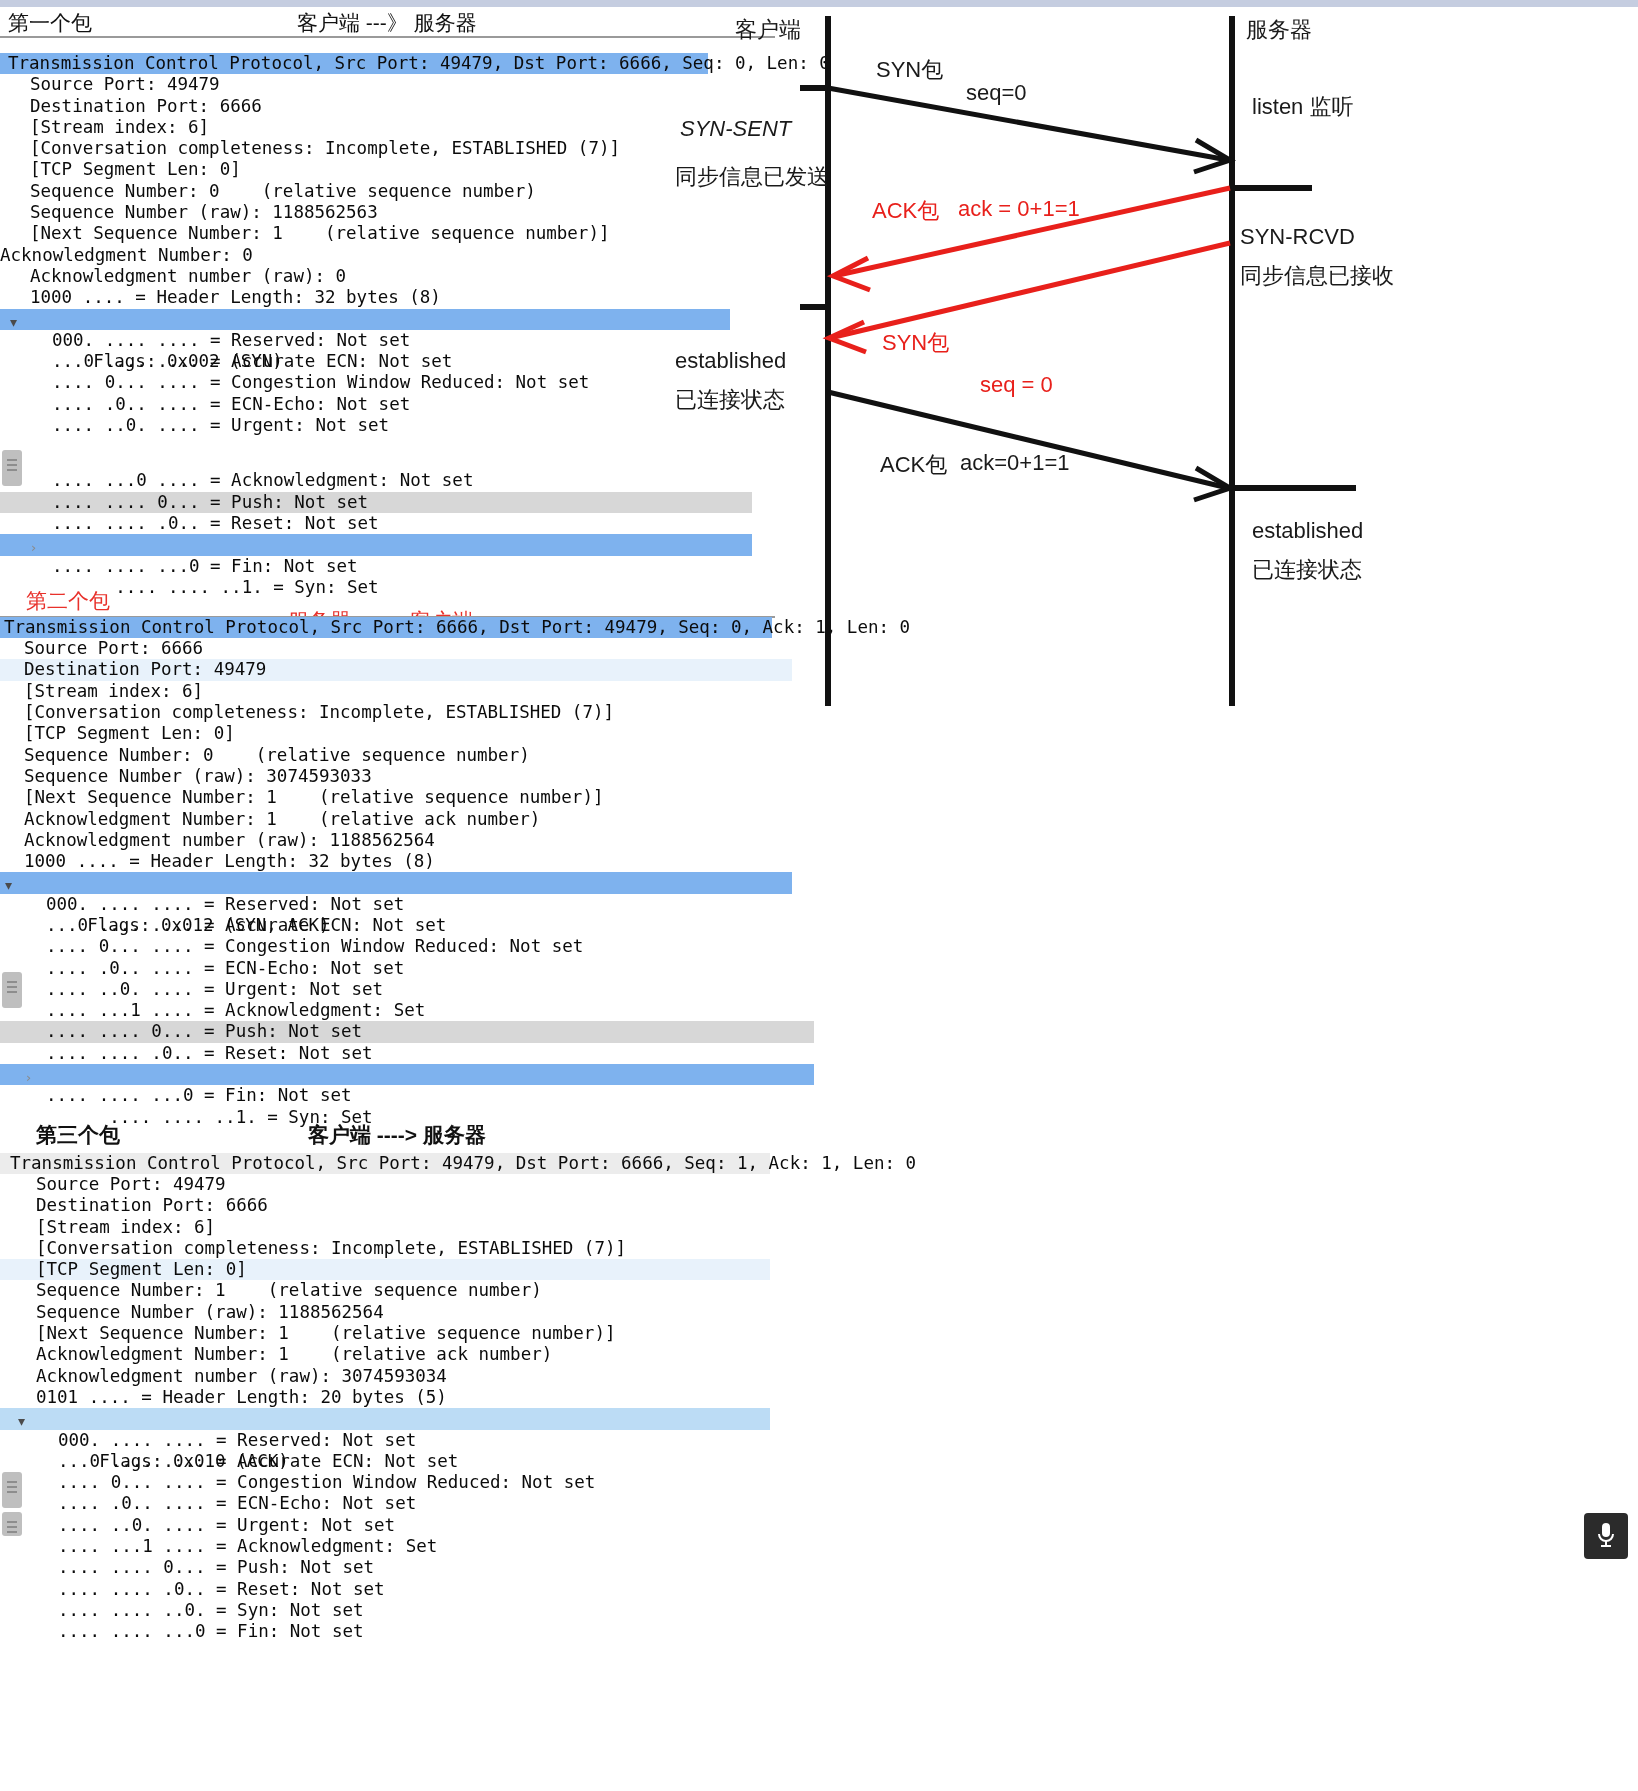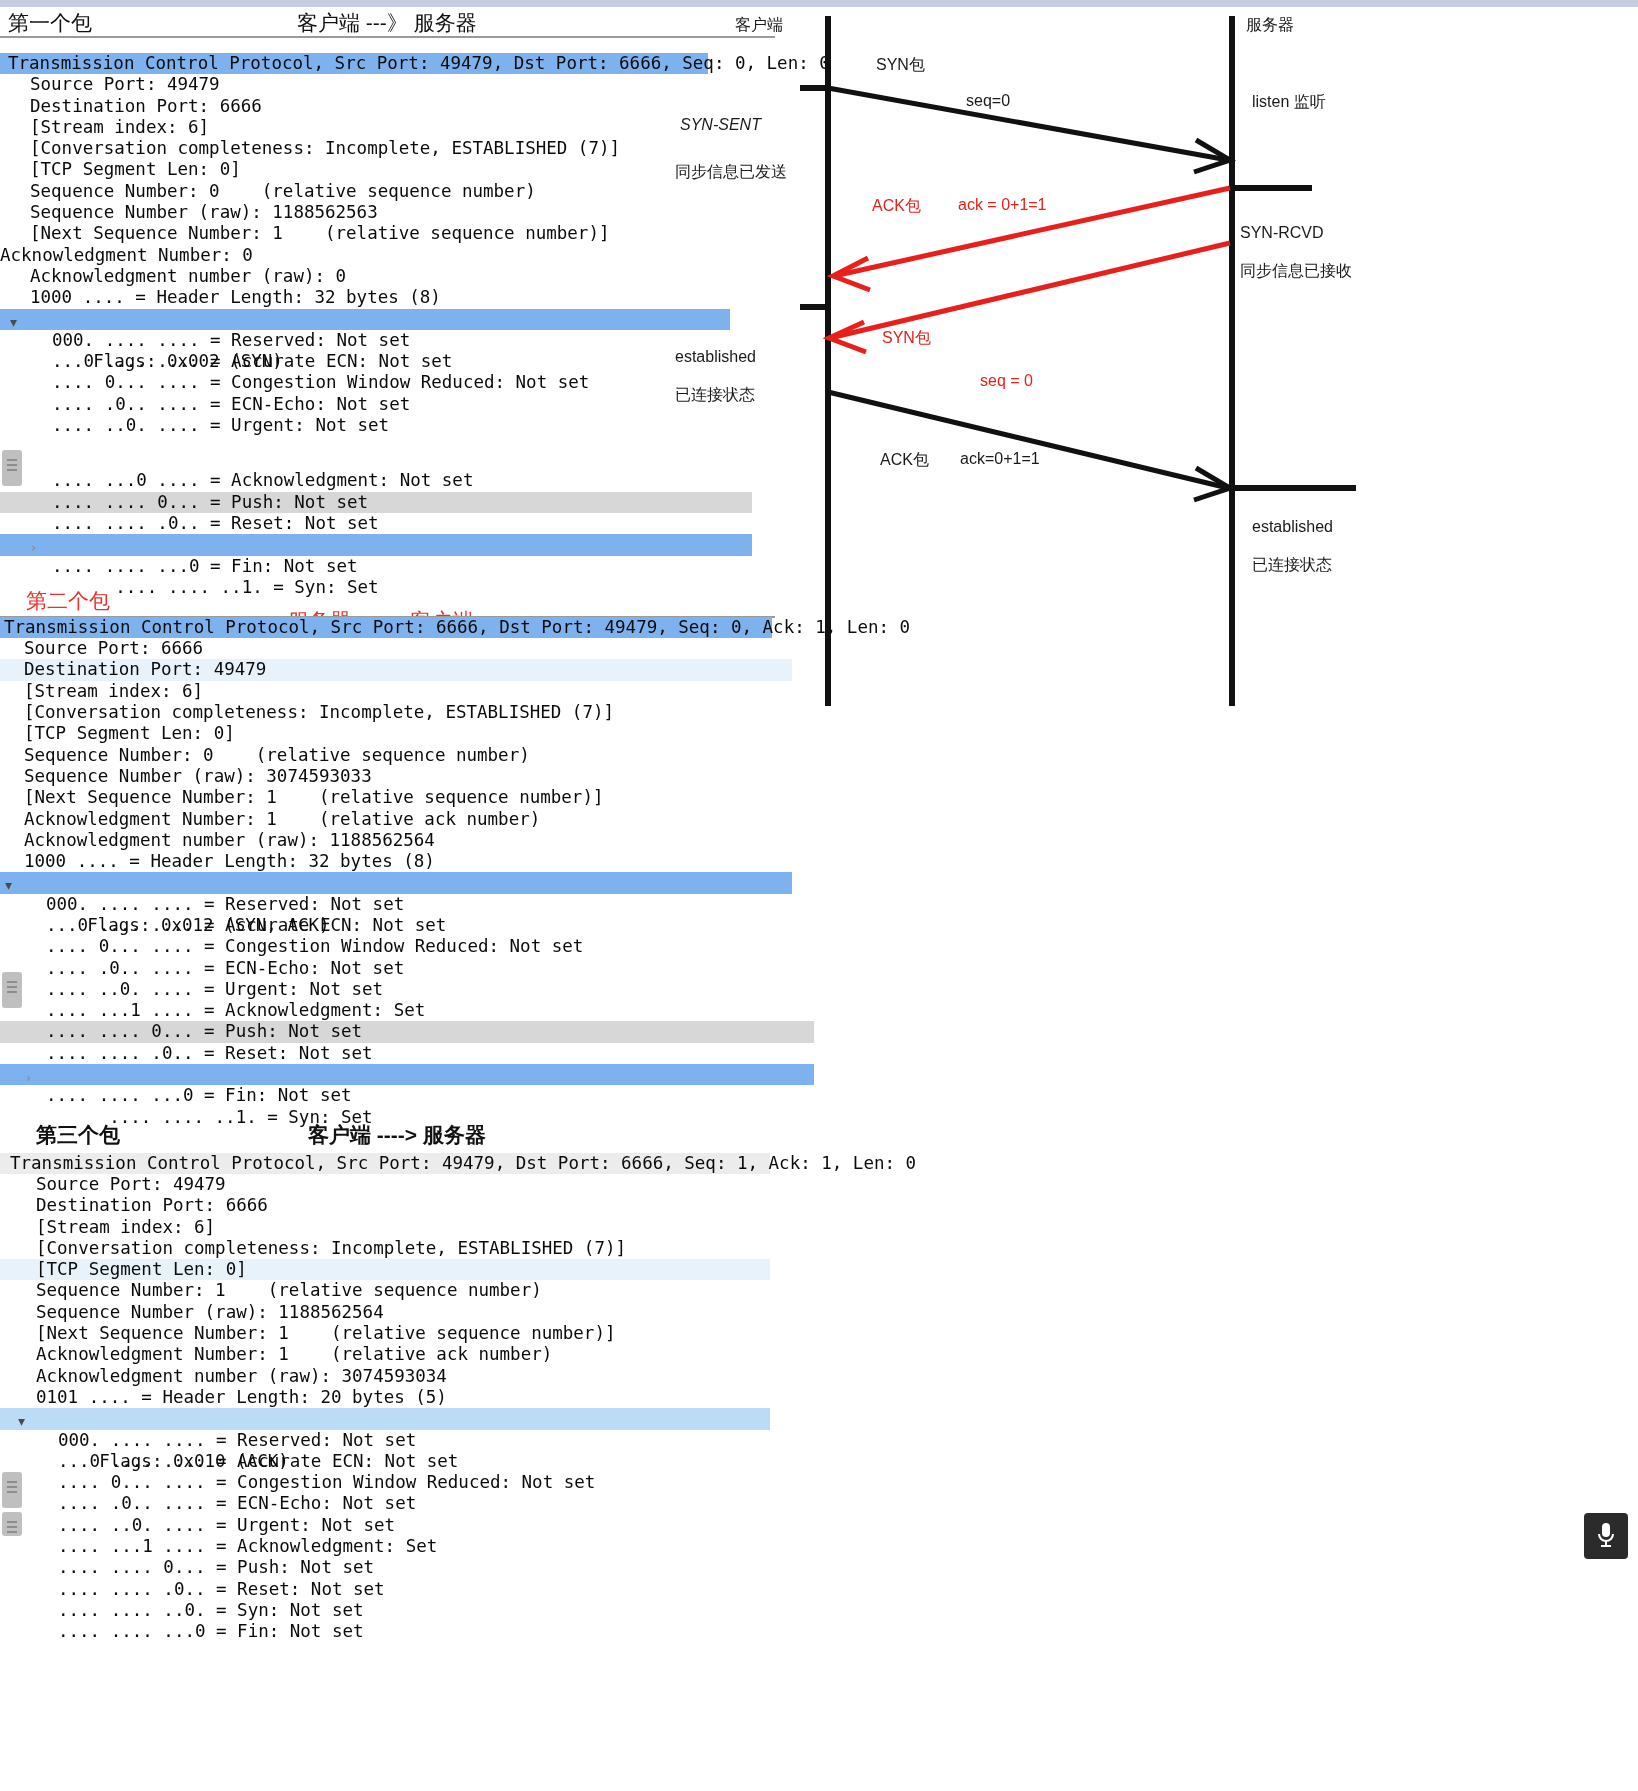--- a/index.html
+++ b/index.html
@@ -52,21 +52,21 @@
 
   
   .chip{position:absolute;left:2px;width:20px;height:36px;background:#bfbfbf;border-radius:3px;}
   .chip:before{
     content:"";position:absolute;left:5px;top:9px;width:10px;height:2px;background:#8d8d8d;
     box-shadow:0 5px 0 #8d8d8d,0 10px 0 #8d8d8d;
   }
 
   
   .diagram{position:absolute;left:800px;top:0;width:838px;height:760px;}
-  .dg-txt{position:absolute;font-family:"Liberation Sans", sans-serif;font-size:16px;color:#1a1a1a;white-space:nowrap;}
+  .dg-txt{position:absolute;font-family:"Liberation Sans", sans-serif;font-size:22px;color:#1a1a1a;white-space:nowrap;}
   .dg-red{color:#e8201b;}
 
   
   .mic{
     position:absolute;left:1584px;top:1513px;width:44px;height:46px;
     background:#2b2b2b;border-radius:4px;
   }
   .mic svg{position:absolute;left:11px;top:9px;}
 </style>
 </head>
@@ -233,21 +233,21 @@
 
   
   <span class="dg-txt" style="left:452px;top:92px;">listen 监听</span>
   <span class="dg-txt" style="left:440px;top:224px;">SYN-RCVD</span>
   <span class="dg-txt" style="left:440px;top:261px;">同步信息已接收</span>
   <span class="dg-txt" style="left:452px;top:518px;">established</span>
   <span class="dg-txt" style="left:452px;top:555px;">已连接状态</span>
 
   
   <span class="dg-txt" style="left:76px;top:55px;">SYN包</span>
-  <span class="dg-txt" style="left:166px;top:80px;margin-top:12px;">seq=0</span>
+  <span class="dg-txt" style="left:166px;top:80px;">seq=0</span>
 
   <span class="dg-txt dg-red" style="left:72px;top:196px;">ACK包</span>
   <span class="dg-txt dg-red" style="left:158px;top:196px;">ack = 0+1=1</span>
 
   <span class="dg-txt dg-red" style="left:82px;top:328px;">SYN包</span>
   <span class="dg-txt dg-red" style="left:180px;top:328px;margin-top:44px;">seq = 0</span>
 
   <span class="dg-txt" style="left:80px;top:450px;">ACK包</span>
   <span class="dg-txt" style="left:160px;top:450px;">ack=0+1=1</span>
 </div>

